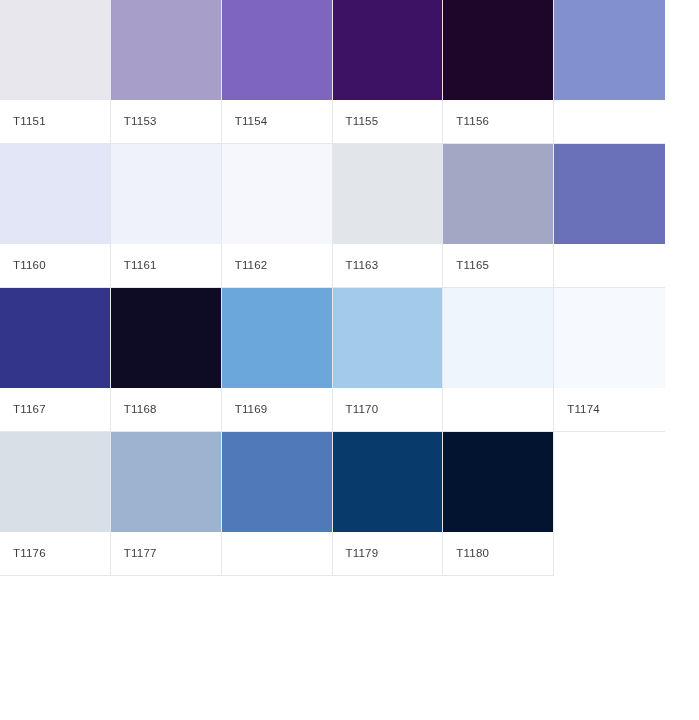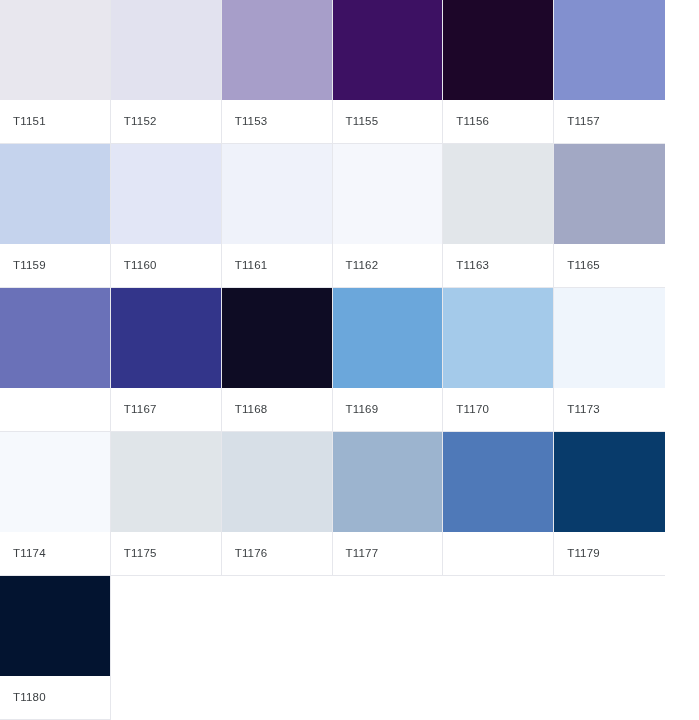--- a/index.html
+++ b/index.html
@@ -58,54 +58,45 @@
 <body>
 
 <div id="swatch-grid">
     <div class="swatch-cell">
       <div class="swatch-color" style="background-color: rgb(232, 231, 238);"></div>
       <div class="swatch-label-band">
         <span class="swatch-label">T1151</span>
       </div>
     </div>
     <div class="swatch-cell">
-      <div class="swatch-color" style="background-color: rgb(226, 226, 239);"></div>
+      <div class="swatch-color" style="background-color: rgb(167, 158, 201);"></div>
       <div class="swatch-label-band">
-        <span class="swatch-label">T1152</span>
+        <span class="swatch-label">T1153</span>
       </div>
     </div>
     <div class="swatch-cell">
-      <div class="swatch-color" style="background-color: rgb(167, 158, 201);"></div>
+      <div class="swatch-color" style="background-color: rgb(125, 101, 192);"></div>
       <div class="swatch-label-band">
-        <span class="swatch-label">T1153</span>
+        <span class="swatch-label">T1154</span>
       </div>
     </div>
     <div class="swatch-cell">
       <div class="swatch-color" style="background-color: rgb(61, 17, 99);"></div>
       <div class="swatch-label-band">
         <span class="swatch-label">T1155</span>
       </div>
     </div>
     <div class="swatch-cell">
       <div class="swatch-color" style="background-color: rgb(29, 6, 41);"></div>
       <div class="swatch-label-band">
         <span class="swatch-label">T1156</span>
       </div>
     </div>
     <div class="swatch-cell">
       <div class="swatch-color" style="background-color: rgb(130, 144, 207);"></div>
-      <div class="swatch-label-band">
-        <span class="swatch-label">T1157</span>
-      </div>
-    </div>
-    <div class="swatch-cell">
-      <div class="swatch-color" style="background-color: rgb(197, 211, 237);"></div>
-      <div class="swatch-label-band">
-        <span class="swatch-label">T1159</span>
-      </div>
     </div>
     <div class="swatch-cell">
       <div class="swatch-color" style="background-color: rgb(226, 230, 246);"></div>
       <div class="swatch-label-band">
         <span class="swatch-label">T1160</span>
       </div>
     </div>
     <div class="swatch-cell">
       <div class="swatch-color" style="background-color: rgb(239, 242, 250);"></div>
       <div class="swatch-label-band">
@@ -152,34 +143,25 @@
       </div>
     </div>
     <div class="swatch-cell">
       <div class="swatch-color" style="background-color: rgb(164, 202, 234);"></div>
       <div class="swatch-label-band">
         <span class="swatch-label">T1170</span>
       </div>
     </div>
     <div class="swatch-cell">
       <div class="swatch-color" style="background-color: rgb(239, 245, 252);"></div>
-      <div class="swatch-label-band">
-        <span class="swatch-label">T1173</span>
-      </div>
     </div>
     <div class="swatch-cell">
       <div class="swatch-color" style="background-color: rgb(246, 249, 253);"></div>
       <div class="swatch-label-band">
         <span class="swatch-label">T1174</span>
-      </div>
-    </div>
-    <div class="swatch-cell">
-      <div class="swatch-color" style="background-color: rgb(224, 229, 233);"></div>
-      <div class="swatch-label-band">
-        <span class="swatch-label">T1175</span>
       </div>
     </div>
     <div class="swatch-cell">
       <div class="swatch-color" style="background-color: rgb(215, 223, 231);"></div>
       <div class="swatch-label-band">
         <span class="swatch-label">T1176</span>
       </div>
     </div>
     <div class="swatch-cell">
       <div class="swatch-color" style="background-color: rgb(156, 180, 207);"></div>

